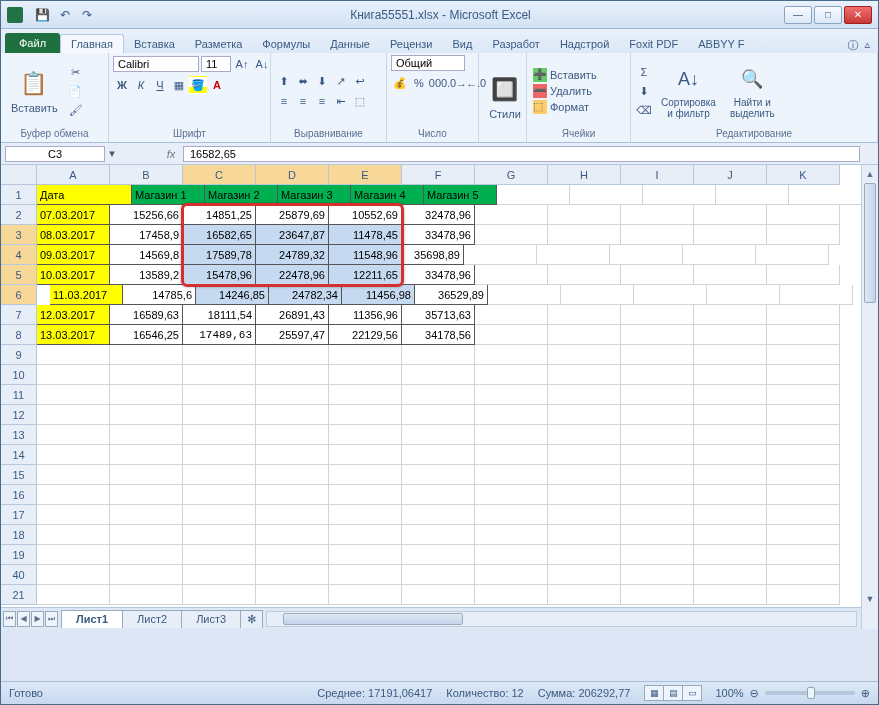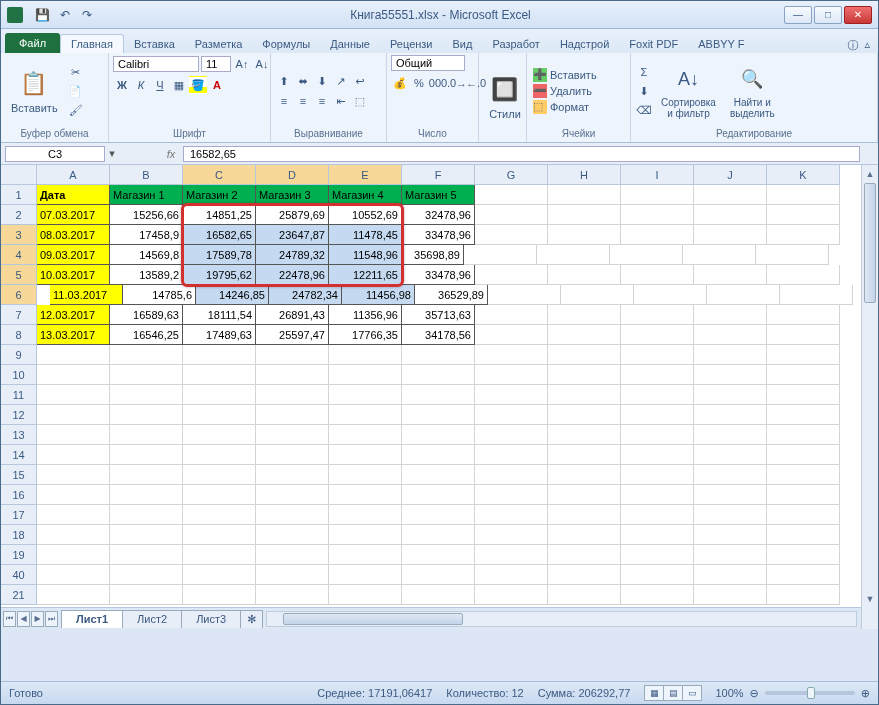--- a/index.html
+++ b/index.html
@@ -283,21 +283,21 @@
       <div class="rowhead">15</div>
       <div class="rowhead">16</div>
       <div class="rowhead">17</div>
       <div class="rowhead">18</div>
       <div class="rowhead">19</div>
       <div class="rowhead">40</div>
       <div class="rowhead">21</div>
     </div>
   <div class="cells" id="cells">
       <div class="row">
-        <div class="cell header-y" style="width: 73px; font-weight: bold;">Дата</div>
+        <div class="cell header-y" style="width: 95px;">Дата</div>
         <div class="cell header-g" style="width: 73px;">Магазин 1</div>
         <div class="cell header-g" style="width: 73px;">Магазин 2</div>
         <div class="cell header-g" style="width: 73px;">Магазин 3</div>
         <div class="cell header-g" style="width: 73px;">Магазин 4</div>
         <div class="cell header-g" style="width: 73px;">Магазин 5</div>
         <div class="cell empty" style="width: 73px;"></div>
         <div class="cell empty" style="width: 73px;"></div>
         <div class="cell empty" style="width: 73px;"></div>
         <div class="cell empty" style="width: 73px;"></div>
         <div class="cell empty" style="width: 73px;"></div>
@@ -337,21 +337,21 @@
         <div class="cell num" style="width: 62px; padding-left: 40px;">35698,89</div>
         <div class="cell empty" style="width: 73px;"></div>
         <div class="cell empty" style="width: 73px;"></div>
         <div class="cell empty" style="width: 73px;"></div>
         <div class="cell empty" style="width: 73px;"></div>
         <div class="cell empty" style="width: 73px;"></div>
       </div>
       <div class="row">
         <div class="cell date" style="width: 73px;">10.03.2017</div>
         <div class="cell num" style="width: 73px;">13589,2</div>
-        <div class="cell num sel" style="width: 73px;">19795,62</div>
+        <div class="cell num sel" style="width: 73px;">15478,96</div>
         <div class="cell num sel" style="width: 73px;">22478,96</div>
         <div class="cell num sel" style="width: 73px;">12211,65</div>
         <div class="cell num" style="width: 73px;">33478,96</div>
         <div class="cell empty" style="width: 73px;"></div>
         <div class="cell empty" style="width: 73px;"></div>
         <div class="cell empty" style="width: 73px;"></div>
         <div class="cell empty" style="width: 73px;"></div>
         <div class="cell empty" style="width: 73px;"></div>
       </div>
       <div class="row">
@@ -376,23 +376,23 @@
         <div class="cell num" style="width: 73px;">35713,63</div>
         <div class="cell empty" style="width: 73px;"></div>
         <div class="cell empty" style="width: 73px;"></div>
         <div class="cell empty" style="width: 73px;"></div>
         <div class="cell empty" style="width: 73px;"></div>
         <div class="cell empty" style="width: 73px;"></div>
       </div>
       <div class="row">
         <div class="cell date" style="width: 73px;">13.03.2017</div>
         <div class="cell num" style="width: 73px;">16546,25</div>
-        <div class="cell num" style="width: 73px;">17489,63</div>
+        <div class="cell num" style="width: 73px; font-family: Liberation Mono, monospace;">17489,63</div>
         <div class="cell num" style="width: 73px;">25597,47</div>
-        <div class="cell num" style="width: 73px;">17766,35</div>
+        <div class="cell num" style="width: 73px;">22129,56</div>
         <div class="cell num" style="width: 73px;">34178,56</div>
         <div class="cell empty" style="width: 73px;"></div>
         <div class="cell empty" style="width: 73px;"></div>
         <div class="cell empty" style="width: 73px;"></div>
         <div class="cell empty" style="width: 73px;"></div>
         <div class="cell empty" style="width: 73px;"></div>
       </div>
       <div class="row">
         <div class="cell empty" style="width: 73px;"></div>
         <div class="cell empty" style="width: 73px;"></div>

